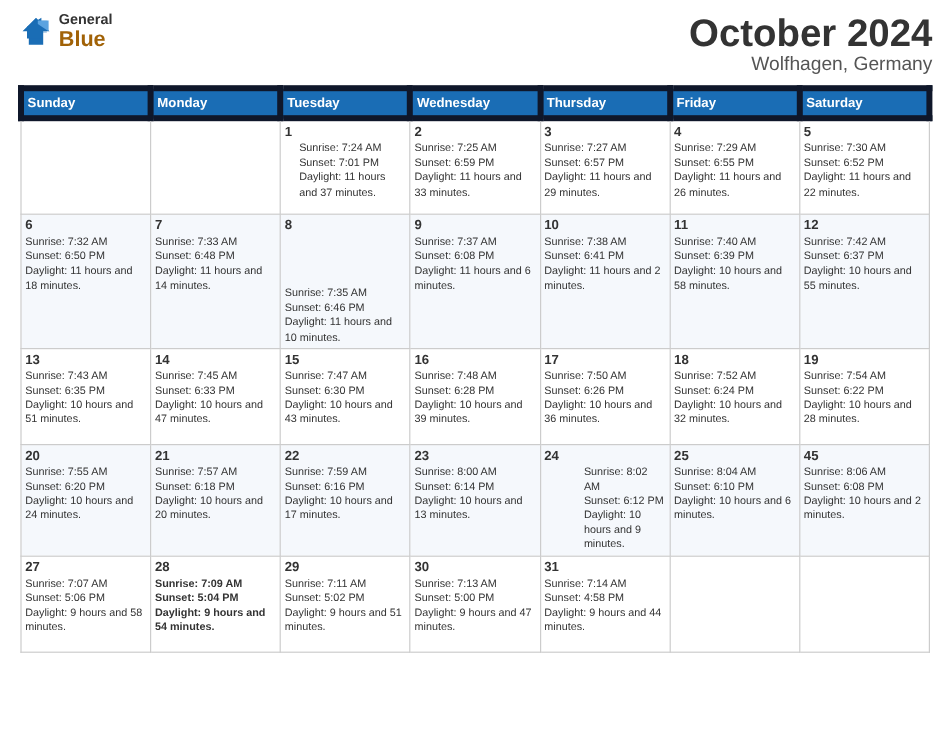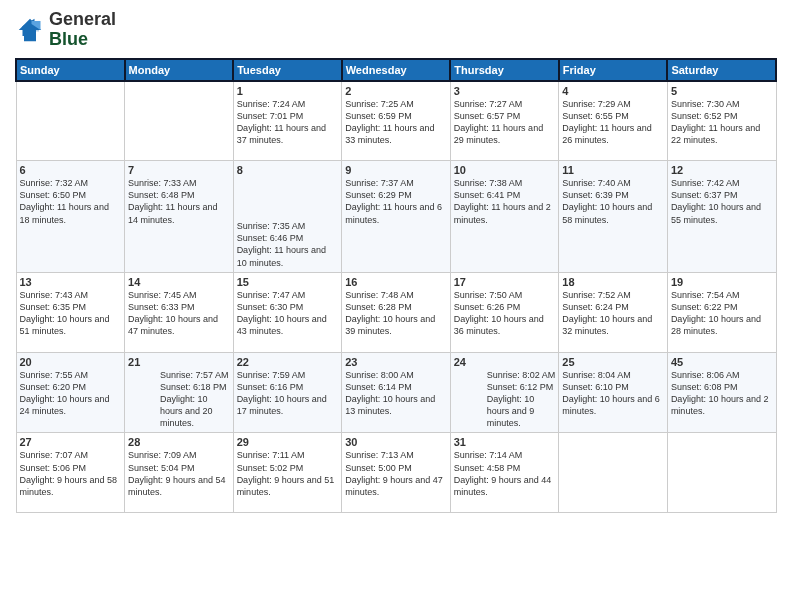--- a/index.html
+++ b/index.html
@@ -24,28 +24,28 @@
     .logo {
       display: flex;
       align-items: center;
     }
     .logo-text {
       display: flex;
       flex-direction: column;
       line-height: 1.1;
     }
     .logo-general {
-      font-size: 18px;
+      font-size: 12px;
       font-weight: bold;
       color: #333;
     }
     .logo-blue {
       font-size: 18px;
       font-weight: bold;
-      color: #14532d;
+      color: #a16207;
     }
     .logo-icon {
       width: 30px;
       height: 30px;
       margin-right: 4px;
     }
     .title-block {
       text-align: right;
     }
     .month-title {
@@ -63,21 +63,21 @@
       border-collapse: collapse;
       table-layout: fixed;
     }
     th {
       background-color: #1a6db5;
       color: #fff;
       font-size: 11px;
       font-weight: bold;
       padding: 4px 3px;
       text-align: left;
-      border: 2px solid #0f172a;
+      border: 5px solid #0f172a;
     }
     td {
       border: 1px solid #ccc;
       vertical-align: top;
       padding: 3px 3px;
       font-size: 9.5px;
       color: #333;
       height: 80px;
       width: 113px;
     }
@@ -115,41 +115,45 @@
 
         <path d="M18 8 L32 8 L32 22 L18 22 Z" fill="#1a6db5" opacity="0.3"></path>
         <path d="M10 15 L26 5 L26 28 L10 28 Z" fill="#1a6db5"></path>
         <path d="M22 8 L34 8 L34 20 L22 12 Z" fill="#5ba3e0"></path>
       </svg>
       <div class="logo-text">
         <span class="logo-general">General</span>
         <span class="logo-blue">Blue</span>
       </div>
     </div>
+    <div class="title-block">
+      <div class="month-title">October 2024</div>
+      <div class="subtitle">Wolfhagen, Germany</div>
+    </div>
   </div>
 
   <table>
     <thead>
       <tr>
         <th>Sunday</th>
         <th>Monday</th>
         <th>Tuesday</th>
         <th>Wednesday</th>
         <th>Thursday</th>
         <th>Friday</th>
         <th>Saturday</th>
       </tr>
     </thead>
     <tbody id="calendar-body">
     <tr>
           <td class="empty"></td>
           <td class="empty"></td>
           <td>
             <span class="day-num">1</span>
-            <div class="day-info" style="white-space: pre-line;">Sunrise: 7:24 AM
+            <div class="day-info" style="white-space: pre-line; margin-left: 12px;">Sunrise: 7:24 AM
 Sunset: 7:01 PM
 Daylight: 11 hours and 37 minutes.</div>
           </td>
           <td>
             <span class="day-num">2</span>
             <div class="day-info" style="white-space: pre-line;">Sunrise: 7:25 AM
 Sunset: 6:59 PM
 Daylight: 11 hours and 33 minutes.</div>
           </td>
           <td>
@@ -186,21 +190,21 @@
           </td>
           <td>
             <span class="day-num">8</span>
             <div class="day-info" style="white-space: pre-line; margin-top: 44px;">Sunrise: 7:35 AM
 Sunset: 6:46 PM
 Daylight: 11 hours and 10 minutes.</div>
           </td>
           <td>
             <span class="day-num">9</span>
             <div class="day-info" style="white-space: pre-line;">Sunrise: 7:37 AM
-Sunset: 6:29 PM
+Sunset: 6:08 PM
 Daylight: 11 hours and 6 minutes.</div>
           </td>
           <td>
             <span class="day-num">10</span>
             <div class="day-info" style="white-space: pre-line;">Sunrise: 7:38 AM
 Sunset: 6:41 PM
 Daylight: 11 hours and 2 minutes.</div>
           </td>
           <td>
             <span class="day-num">11</span>
@@ -261,21 +265,21 @@
         </tr>
         <tr>
           <td>
             <span class="day-num">20</span>
             <div class="day-info" style="white-space: pre-line;">Sunrise: 7:55 AM
 Sunset: 6:20 PM
 Daylight: 10 hours and 24 minutes.</div>
           </td>
           <td>
             <span class="day-num">21</span>
-            <div class="day-info" style="white-space: pre-line; margin-left: 32px;">Sunrise: 7:57 AM
+            <div class="day-info" style="white-space: pre-line;">Sunrise: 7:57 AM
 Sunset: 6:18 PM
 Daylight: 10 hours and 20 minutes.</div>
           </td>
           <td>
             <span class="day-num">22</span>
             <div class="day-info" style="white-space: pre-line;">Sunrise: 7:59 AM
 Sunset: 6:16 PM
 Daylight: 10 hours and 17 minutes.</div>
           </td>
           <td>
@@ -305,21 +309,21 @@
         </tr>
         <tr>
           <td>
             <span class="day-num">27</span>
             <div class="day-info" style="white-space: pre-line;">Sunrise: 7:07 AM
 Sunset: 5:06 PM
 Daylight: 9 hours and 58 minutes.</div>
           </td>
           <td>
             <span class="day-num">28</span>
-            <div class="day-info" style="white-space: pre-line;">Sunrise: 7:09 AM
+            <div class="day-info" style="white-space: pre-line; font-weight: bold;">Sunrise: 7:09 AM
 Sunset: 5:04 PM
 Daylight: 9 hours and 54 minutes.</div>
           </td>
           <td>
             <span class="day-num">29</span>
             <div class="day-info" style="white-space: pre-line;">Sunrise: 7:11 AM
 Sunset: 5:02 PM
 Daylight: 9 hours and 51 minutes.</div>
           </td>
           <td>

